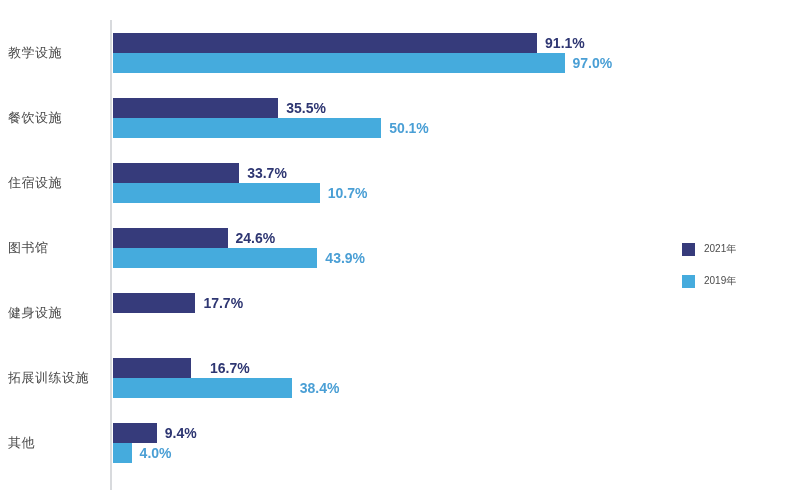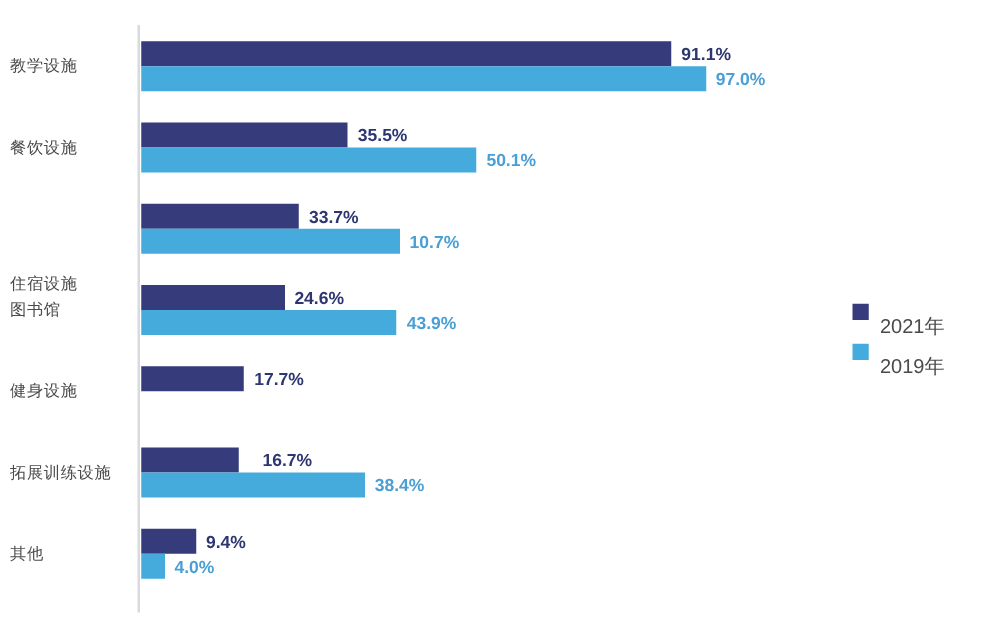--- a/index.html
+++ b/index.html
@@ -79,22 +79,22 @@
     left: 0;
     top: 5px;
     width: 13px;
     height: 13px;
   }
   .legend-swatch-2021 { background: #363B7B; }
   .legend-swatch-2019 { background: #45ABDD; }
   .legend-text {
     position: absolute;
     left: 22px;
-    top: 13px;
-    font-size: 16px;
+    top: 0;
+    font-size: 10px;
     line-height: 22px;
     color: #4a4a4a;
     white-space: nowrap;
   }
 </style>
 </head>
 <body>
 
 <div id="chart-root">
 
@@ -129,21 +129,21 @@
       <div class="val val-2019" style="top: 443px; left: 139.62px;">4.0%</div>
     </div>
 
   <div id="category-labels">
       <div class="cat-label-wrap" style="top: 44px;">
         <div class="cat-label">教学设施</div>
       </div>
       <div class="cat-label-wrap" style="top: 109px;">
         <div class="cat-label">餐饮设施</div>
       </div>
-      <div class="cat-label-wrap" style="top: 174px; margin-top: 44px;">
+      <div class="cat-label-wrap" style="top: 174px;">
         <div class="cat-label">住宿设施</div>
       </div>
       <div class="cat-label-wrap" style="top: 239px;">
         <div class="cat-label">图书馆</div>
       </div>
       <div class="cat-label-wrap" style="top: 304px;">
         <div class="cat-label">健身设施</div>
       </div>
       <div class="cat-label-wrap" style="top: 369px;">
         <div class="cat-label">拓展训练设施</div>

